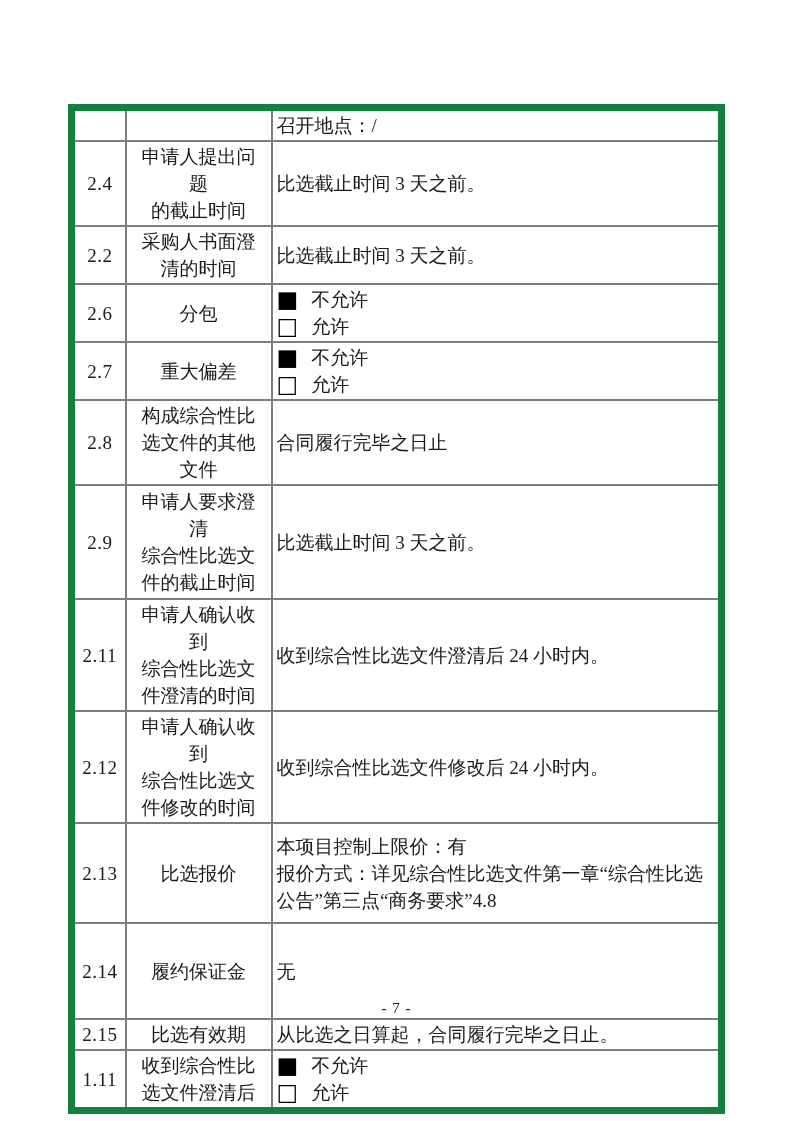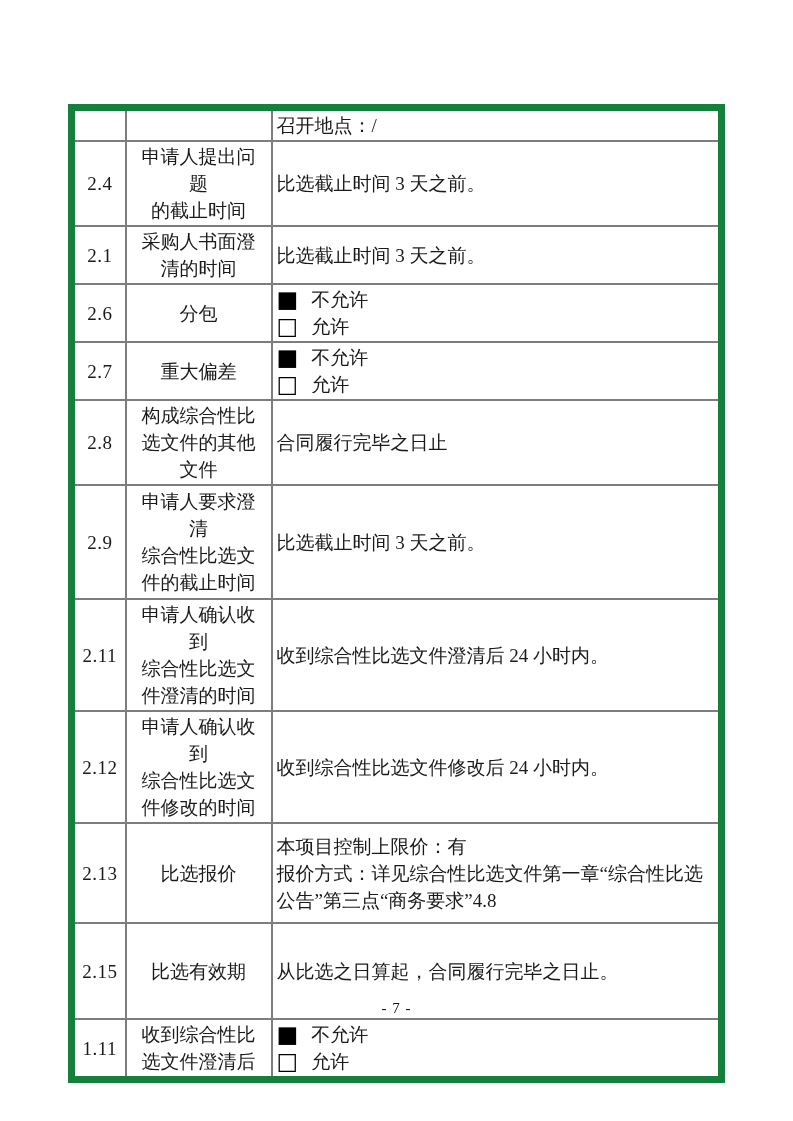--- a/index.html
+++ b/index.html
@@ -111,21 +111,21 @@
         <td class="label"></td>
         <td class="value">召开地点：/</td>
       </tr>
       <tr>
         <td class="num">2.4</td>
         <td class="label">申请人提出问题
 的截止时间</td>
         <td class="value">比选截止时间 3 天之前。</td>
       </tr>
       <tr>
-        <td class="num">2.1</td>
+        <td class="num">2.2</td>
         <td class="label">采购人书面澄清的时间</td>
         <td class="value">比选截止时间 3 天之前。</td>
       </tr>
       <tr>
         <td class="num">2.6</td>
         <td class="label">分包</td>
         <td class="value opts">
           <div class="opt">
             <span class="mark">■</span>
             <span class="opt-text">不允许</span>
@@ -173,20 +173,25 @@
 综合性比选文件修改的时间</td>
         <td class="value">收到综合性比选文件修改后 24 小时内。</td>
       </tr>
       <tr>
         <td class="num">2.13</td>
         <td class="label">比选报价</td>
         <td class="value">本项目控制上限价：有
 报价方式：详见综合性比选文件第一章“综合性比选公告”第三点“商务要求”4.8</td>
       </tr>
       <tr>
+        <td class="num">2.14</td>
+        <td class="label">履约保证金</td>
+        <td class="value">无</td>
+      </tr>
+      <tr>
         <td class="num">2.15</td>
         <td class="label">比选有效期</td>
         <td class="value">从比选之日算起，合同履行完毕之日止。</td>
       </tr>
       <tr>
         <td class="num">1.11</td>
         <td class="label">收到综合性比选文件澄清后</td>
         <td class="value opts">
           <div class="opt">
             <span class="mark">■</span>

